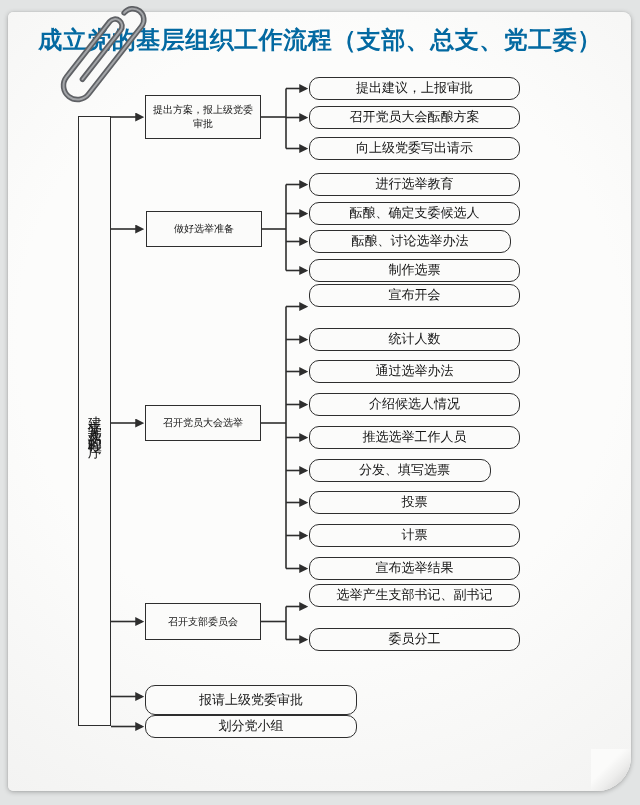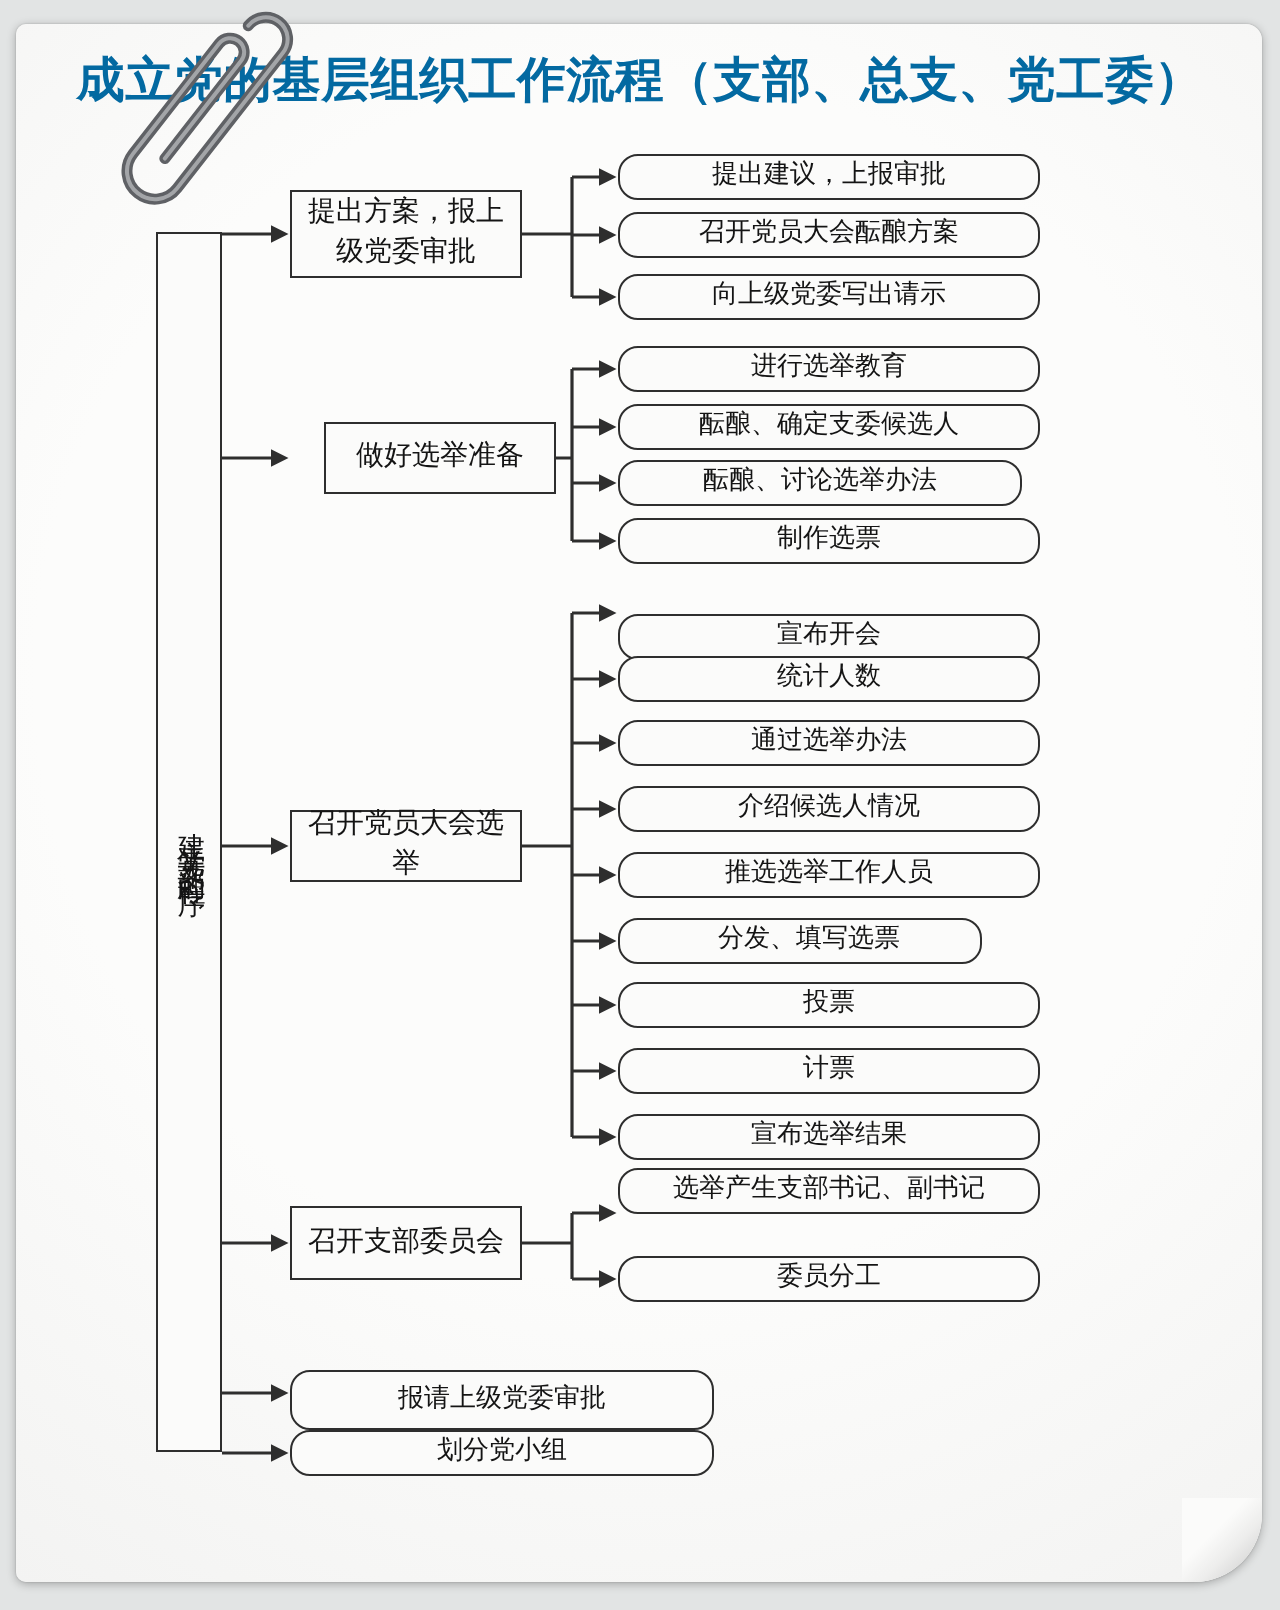--- a/index.html
+++ b/index.html
@@ -28,21 +28,21 @@
     letter-spacing:0.5px;z-index:3;
   }
   #flow-canvas{position:absolute;left:0;top:0;width:640px;height:805px;z-index:2;}
   #connectors{position:absolute;left:0;top:0;pointer-events:none;}
   .fbox{
     position:absolute;box-sizing:border-box;
     border:1.5px solid #2e2e2e;background:#fbfbfa;
     display:flex;align-items:center;justify-content:center;
     text-align:center;line-height:1.4;font-size:13px;color:#141414;
   }
-  .fbox.mid{font-size:14px;padding:1px 7px;}
+  .fbox.mid{font-size:10px;padding:1px 7px;}
   .fbox.step{font-size:13px;padding:0 4px;white-space:nowrap;border-radius:10px;}
   .fbox.root{
     writing-mode:vertical-rl;text-orientation:upright;
     font-size:14px;letter-spacing:4px;padding:4px 0;
   }
 </style>
 </head>
 <body>
 
 <div class="page"></div>
@@ -105,39 +105,39 @@
     </div>
     <div class="fbox step" style="left: 309px; top: 77px; width: 211px; height: 23px;">
       <span>提出建议，上报审批</span>
     </div>
     <div class="fbox step" style="left: 309px; top: 106px; width: 211px; height: 23px;">
       <span>召开党员大会酝酿方案</span>
     </div>
     <div class="fbox step" style="left: 309px; top: 137px; width: 211px; height: 23px;">
       <span>向上级党委写出请示</span>
     </div>
-    <div class="fbox mid" style="left: 162px; top: 211px; width: 116px; height: 36px;">
+    <div class="fbox mid" style="left: 146px; top: 211px; width: 116px; height: 36px;">
       <span>做好选举准备</span>
     </div>
     <div class="fbox step" style="left: 309px; top: 173px; width: 211px; height: 23px;">
       <span>进行选举教育</span>
     </div>
     <div class="fbox step" style="left: 309px; top: 202px; width: 211px; height: 23px;">
       <span>酝酿、确定支委候选人</span>
     </div>
     <div class="fbox step" style="left: 309px; top: 230px; width: 202px; height: 23px;">
       <span>酝酿、讨论选举办法</span>
     </div>
     <div class="fbox step" style="left: 309px; top: 259px; width: 211px; height: 23px;">
       <span>制作选票</span>
     </div>
     <div class="fbox mid" style="left: 145px; top: 405px; width: 116px; height: 36px;">
       <span>召开党员大会选举</span>
     </div>
-    <div class="fbox step" style="left: 309px; top: 307px; width: 211px; height: 23px;">
+    <div class="fbox step" style="left: 309px; top: 284px; width: 211px; height: 23px;">
       <span>宣布开会</span>
     </div>
     <div class="fbox step" style="left: 309px; top: 328px; width: 211px; height: 23px;">
       <span>统计人数</span>
     </div>
     <div class="fbox step" style="left: 309px; top: 360px; width: 211px; height: 23px;">
       <span>通过选举办法</span>
     </div>
     <div class="fbox step" style="left: 309px; top: 393px; width: 211px; height: 23px;">
       <span>介绍候选人情况</span>

